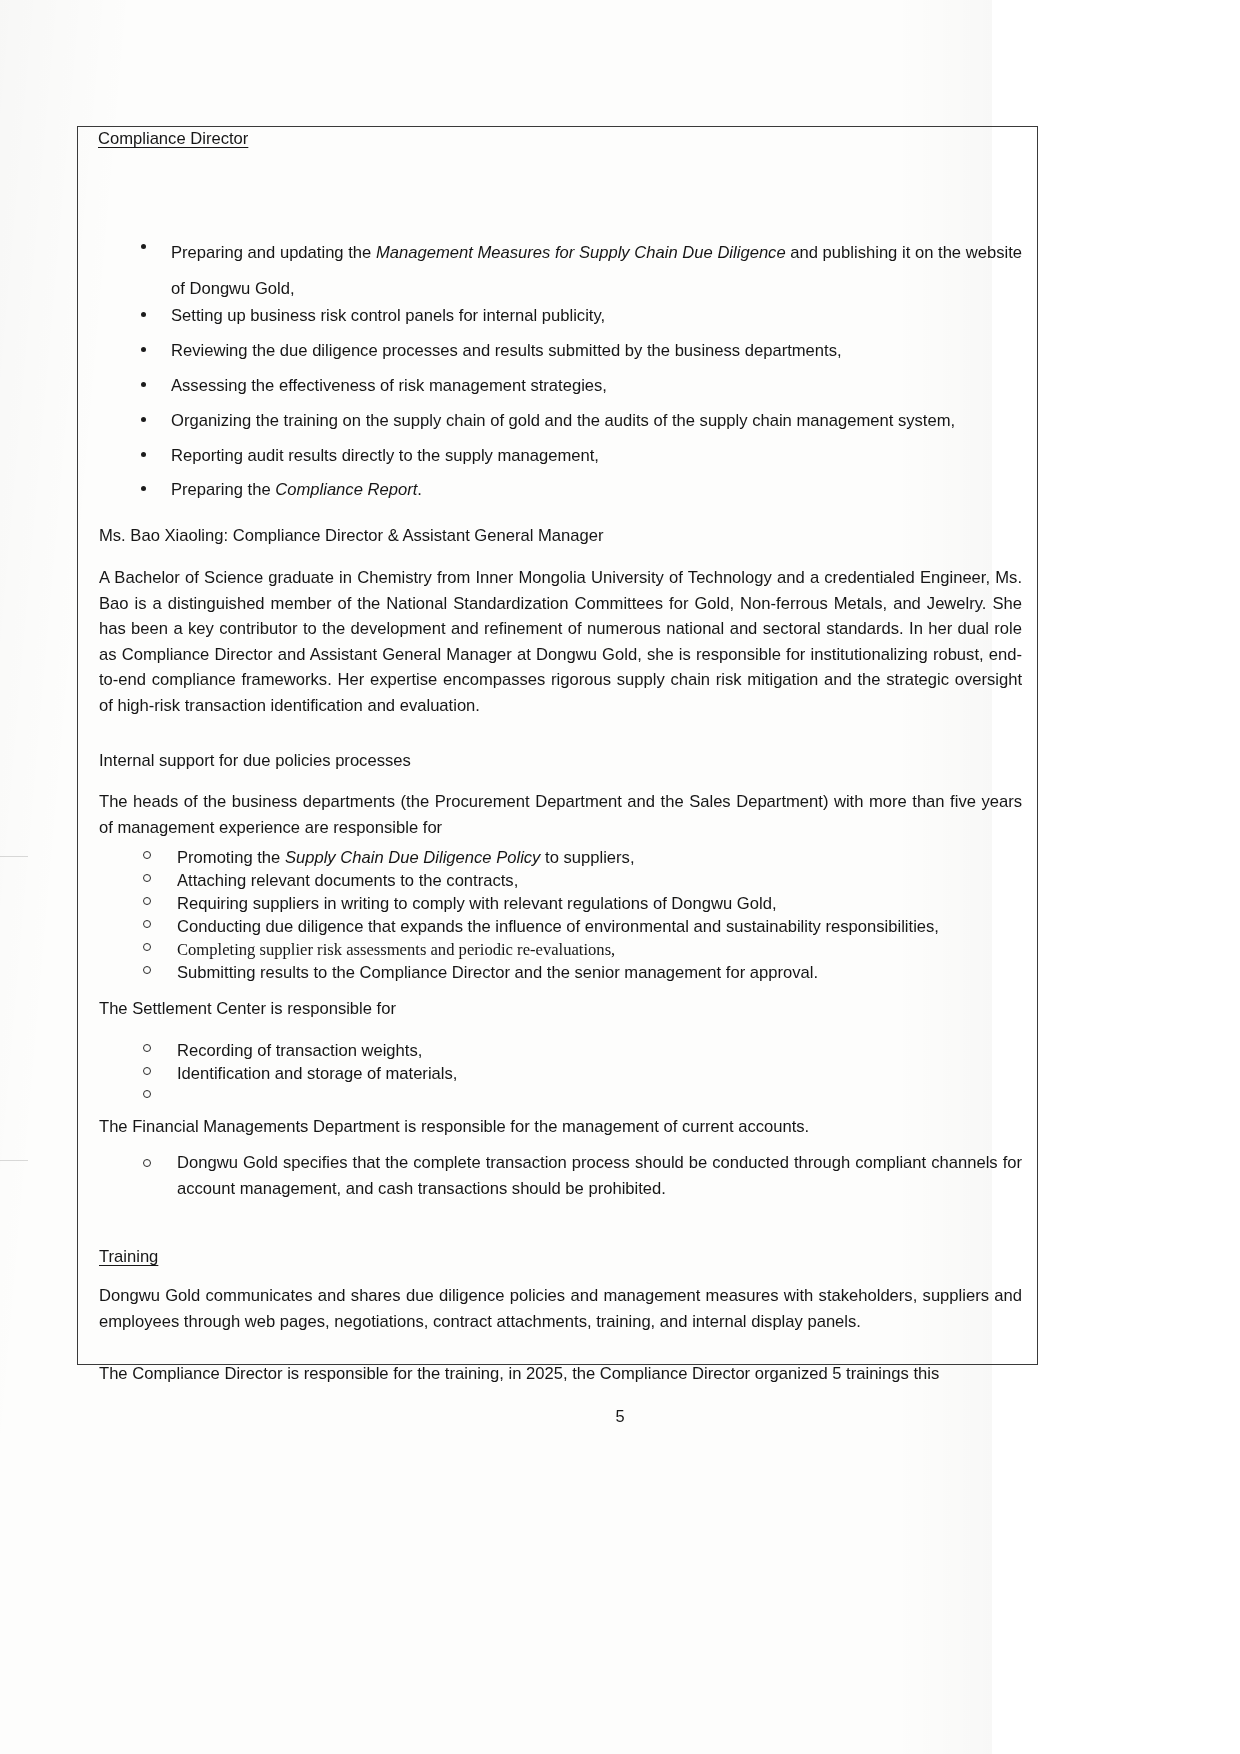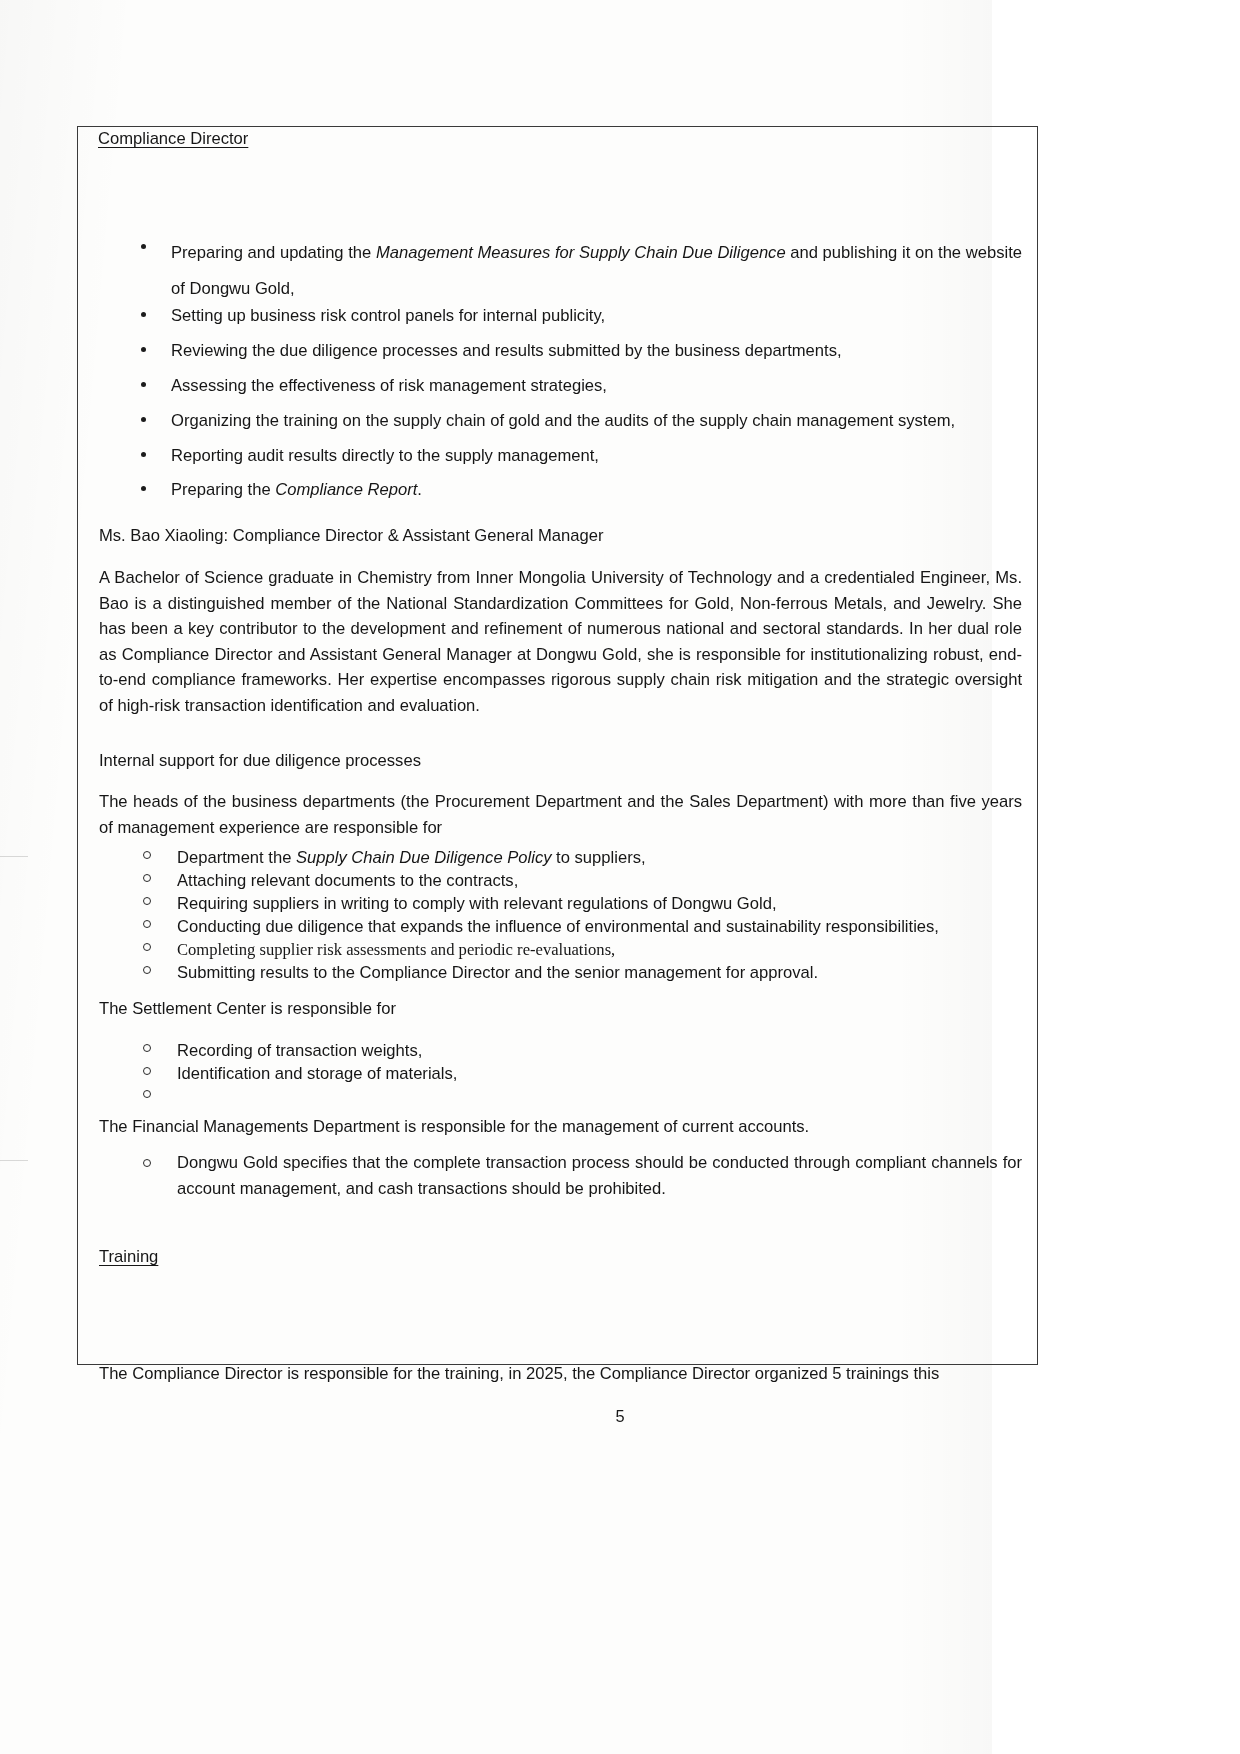--- a/index.html
+++ b/index.html
@@ -164,27 +164,27 @@
 
   <div class="dot" style="left:141px; top:486px;"></div>
   <div class="bl" style="left:171px; top:477px; width:851px;">
     <span>Preparing the </span><span class="it">Compliance Report</span><span>.</span>
   </div>
 
   <div class="txt" style="left:99px; top:528px;">Ms. Bao Xiaoling: Compliance Director &amp; Assistant General Manager</div>
 
   <div class="para" style="left:99px; top:565px; width:923px;">A Bachelor of Science graduate in Chemistry from Inner Mongolia University of Technology and a credentialed Engineer, Ms. Bao is a distinguished member of the National Standardization Committees for Gold, Non-ferrous Metals, and Jewelry. She has been a key contributor to the development and refinement of numerous national and sectoral standards. In her dual role as Compliance Director and Assistant General Manager at Dongwu Gold, she is responsible for institutionalizing robust, end-to-end compliance frameworks. Her expertise encompasses rigorous supply chain risk mitigation and the strategic oversight of high-risk transaction identification and evaluation.</div>
 
-  <div class="txt" style="left:99px; top:753px;">Internal support for due diligence processes</div>
+  <div class="txt" style="left:99px; top:753px;">Internal support for due policies processes</div>
 
   <div class="para" style="left:99px; top:789px; width:923px;">The heads of the business departments (the Procurement Department and the Sales Department) with more than five years of management experience are responsible for</div>
 
   <div class="circ" style="left:143px; top:851px;"></div>
   <div class="bl" style="left:177px; top:845px; width:845px;">
-    <span>Department the </span><span class="it">Supply Chain Due Diligence Policy</span><span> to suppliers,</span>
+    <span>Promoting the </span><span class="it">Supply Chain Due Diligence Policy</span><span> to suppliers,</span>
   </div>
 
   <div class="circ" style="left:143px; top:874px;"></div>
   <div class="bl" style="left:177px; top:868px; width:845px;">
     <span>Attaching relevant documents to the contracts,</span>
   </div>
 
   <div class="circ" style="left:143px; top:897px;"></div>
   <div class="bl" style="left:177px; top:891px; width:845px;">
     <span>Requiring suppliers in writing to comply with relevant regulations of Dongwu Gold,</span>
@@ -215,17 +215,18 @@
 
   <div class="circ" style="left:143px; top:1090px;"></div>
 
   <div class="txt" style="left:99px; top:1119px;">The Financial Managements Department is responsible for the management of current accounts.</div>
 
   <div class="circ" style="left:143px; top:1159px;"></div>
   <div class="para" style="left:177px; top:1150px; width:845px;">Dongwu Gold specifies that the complete transaction process should be conducted through compliant channels for account management, and cash transactions should be prohibited.</div>
 
   <div class="txt heading-underline" style="left:99px; top:1249px;">Training</div>
 
+  <div class="para" style="left:99px; top:1283px; width:923px;">Dongwu Gold communicates and shares due diligence policies and management measures with stakeholders, suppliers and employees through web pages, negotiations, contract attachments, training, and internal display panels.</div>
 
   <div class="para" style="left:99px; top:1361px; width:923px;">The Compliance Director is responsible for the training, in 2025, the Compliance Director organized 5 trainings this</div>
 
   <div class="page-number">5</div>
 </div>
 
 </body></html>

